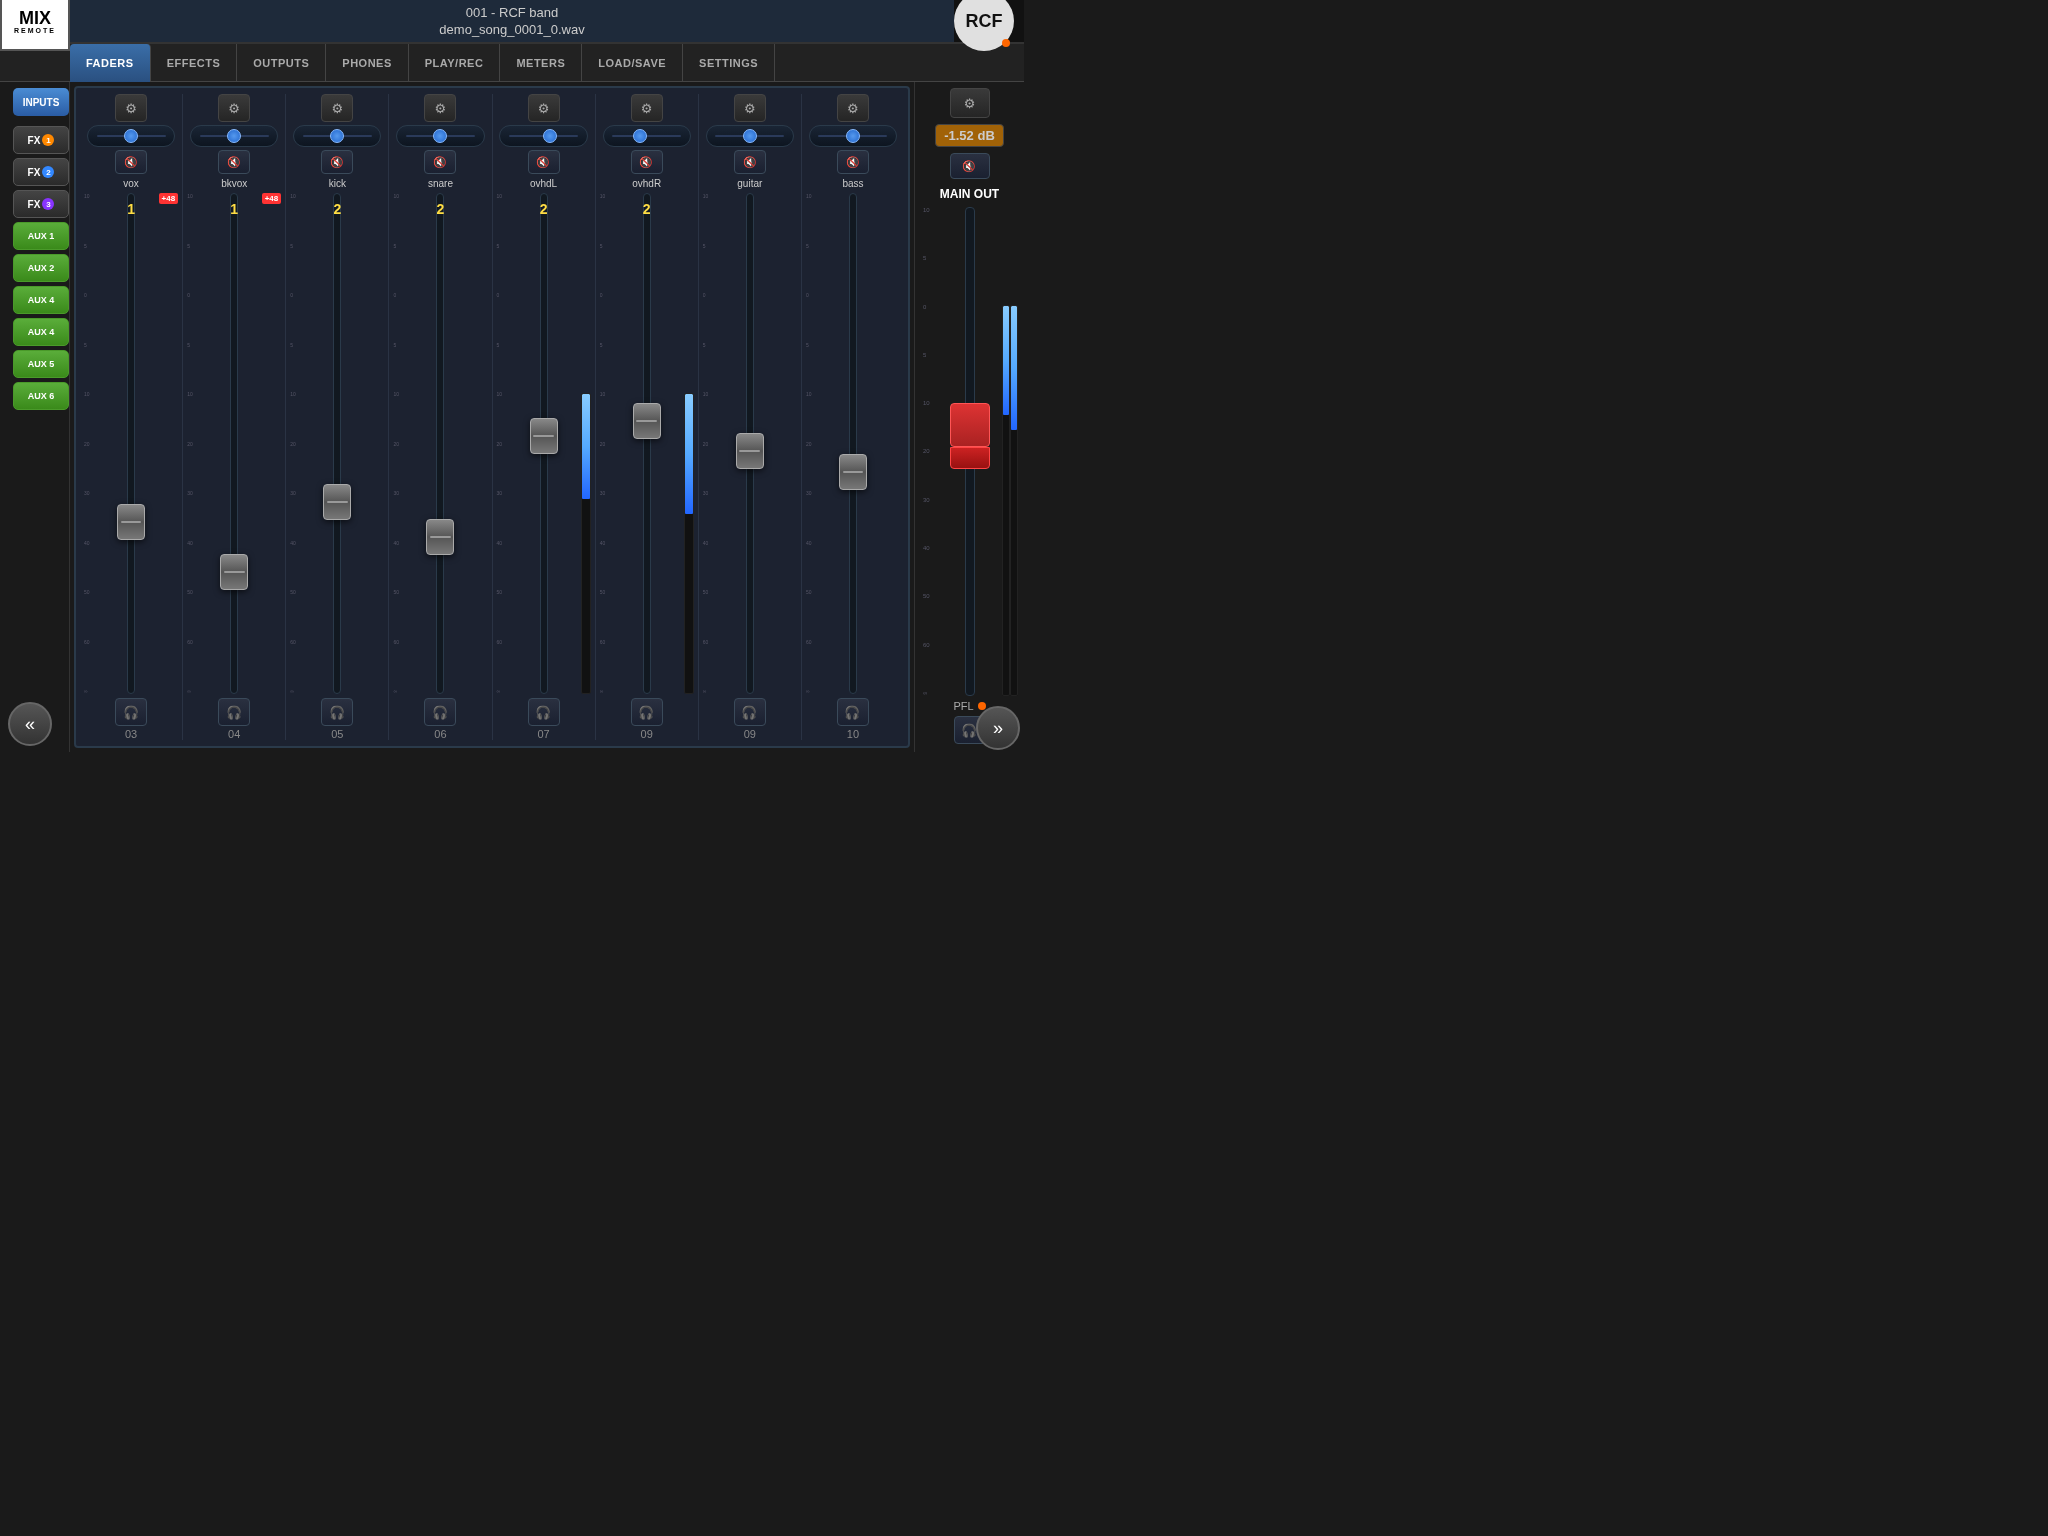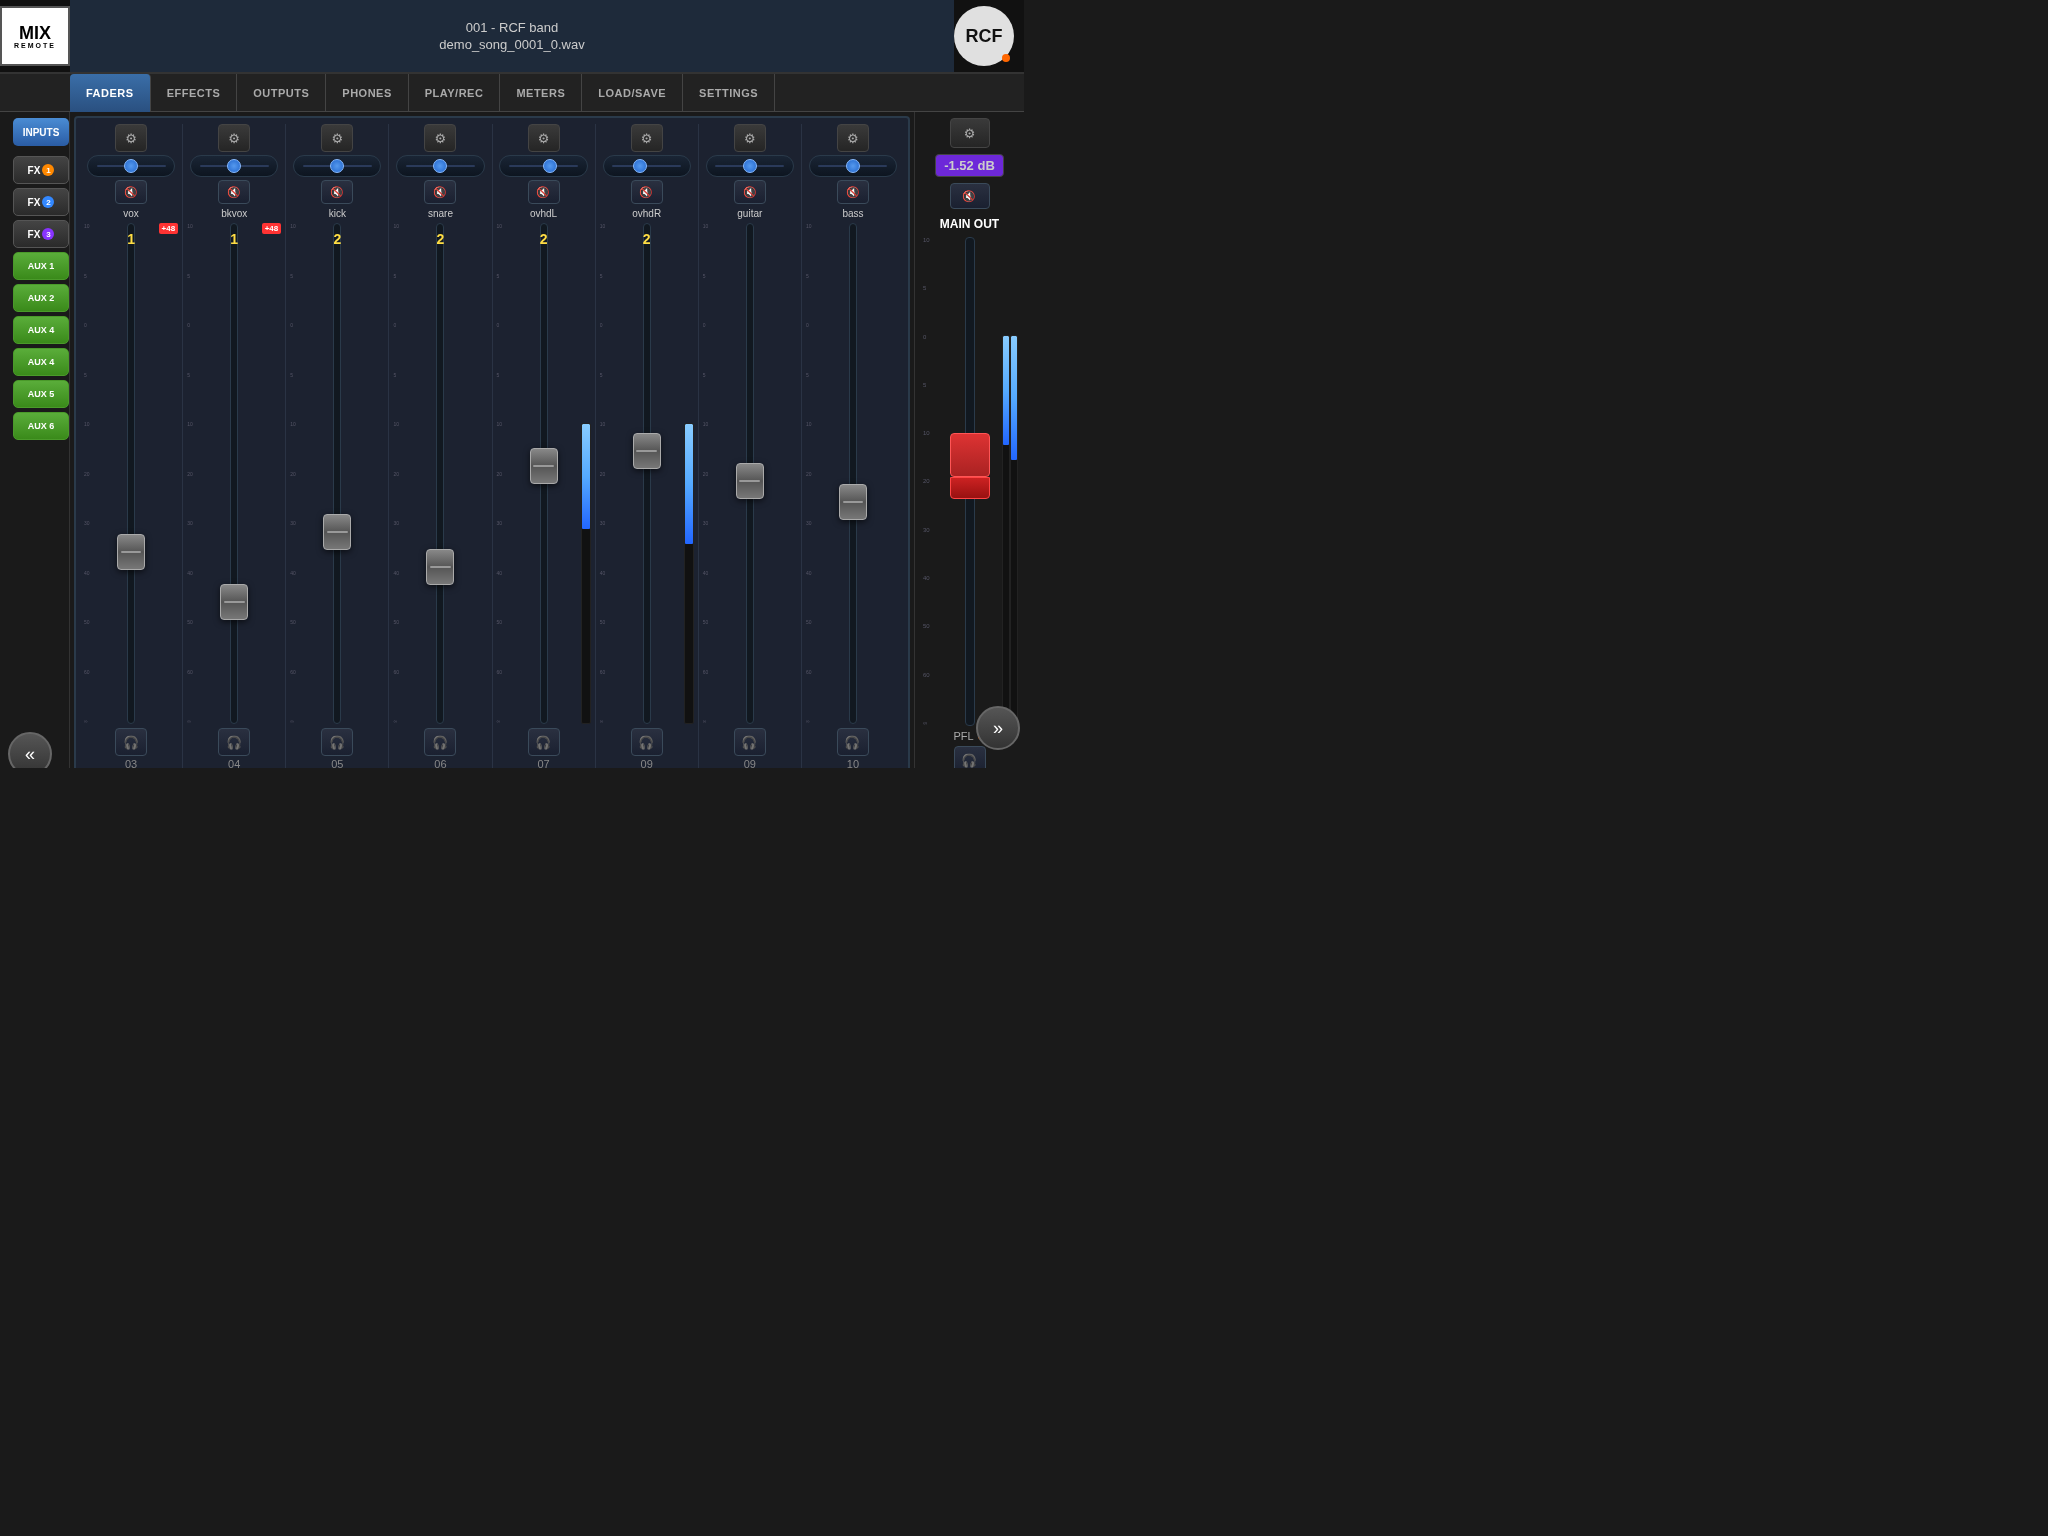--- a/index.html
+++ b/index.html
@@ -9,21 +9,21 @@
       background: #1a1a1a;
       font-family: Arial, sans-serif;
       overflow: hidden;
       position: relative;
     }
 
     
     .header {
       display: flex;
       align-items: center;
-      height: 74px;
+      height: 44px;
       background: #111;
       border-bottom: 2px solid #333;
     }
 
     .logo-box {
       width: 70px;
       height: 60px;
       background: #fff;
       display: flex;
       flex-direction: column;
@@ -384,21 +384,21 @@
       border: 1px solid #444;
       display: flex;
       align-items: center;
       justify-content: center;
       cursor: pointer;
       font-size: 13px;
       color: #aaa;
       margin-bottom: 6px;
     }
     .db-display {
-      background: #6d28d9;
+      background: #a16207;
       border: 1px solid #444;
       border-radius: 4px;
       padding: 3px 8px;
       font-size: 13px;
       font-weight: bold;
       color: #ccc;
       margin-bottom: 6px;
     }
     .main-mute {
       width: 40px;

